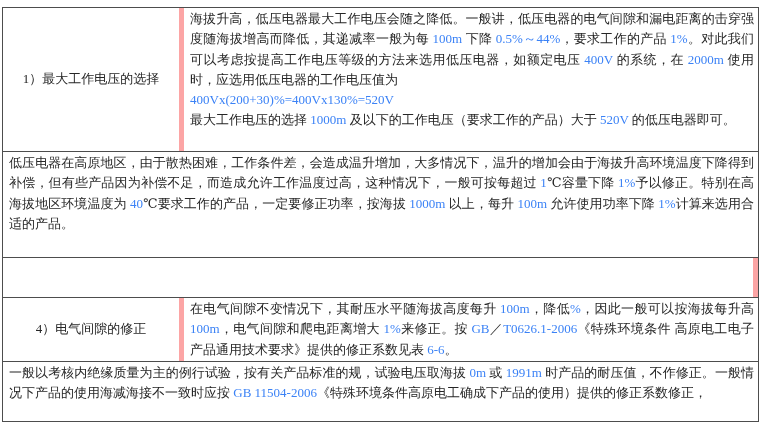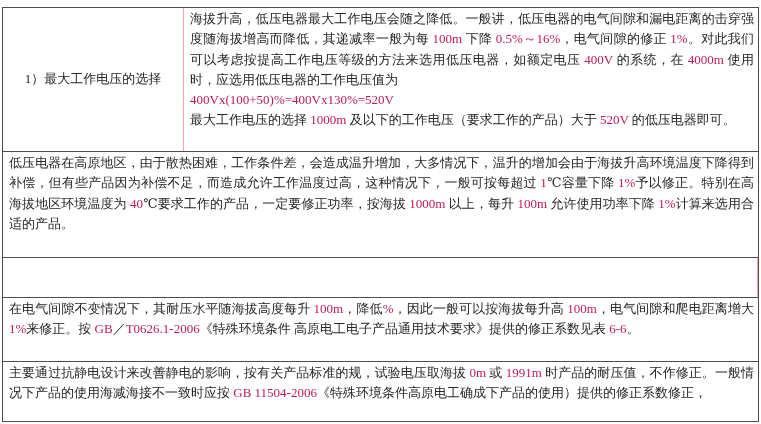--- a/index.html
+++ b/index.html
@@ -27,66 +27,67 @@
   }
   .row + .row { border-top: 1px solid #4d4d4d; }
   .row-1 { height: 143px; }
   .row-2 { height: 106px; }
   .row-3 { height: 40px; flex-direction: column; }
   .row-4 { height: 64px; }
   .row-5 { height: 60px; }
   .label-cell {
     flex: 0 0 181px;
     box-sizing: border-box;
-    border-right: 1px solid #fca5a5;
+    border-right: 5px solid #fca5a5;
     display: flex; align-items: center; justify-content: center;
     text-align: center;
     padding: 0 4px;
     overflow: hidden;
   }
   .content-cell {
     flex: 1 1 auto;
     box-sizing: border-box;
     padding: 1px 4px 0 6px;
     overflow: hidden;
   }
   .content-cell p { margin: 0; text-align: justify; text-justify: inter-ideograph; }
-  .num { color: #be185d; }
+  .num { color: #3b82f6; }
 </style>
 </head>
 <body>
 
 <div class="page">
   <div class="tbl">
 
     <div class="row row-1">
       <div class="label-cell">1）最大工作电压的选择</div>
       <div class="content-cell">
-        <p class="hl"><span>海拔升高，低压电器最大工作电压会随之降低。一般讲，低压电器的电气间隙和漏电距离的击穿强度随海拔增高而降低，其递减率一般为每 </span><span class="num">100m</span><span> 下降 </span><span class="num">0.5%～16%</span><span>，电气间隙的修正 </span><span class="num">1%</span><span>。对此我们可以考虑按提高工作电压等级的方法来选用低压电器，如额定电压 </span><span class="num">400V</span><span> 的系统，在 </span><span class="num">4000m</span><span> 使用时，应选用低压电器的工作电压值为</span></p>
-        <p class="hl"><span class="num">400Vx(100+50)%=400Vx130%=520V</span></p>
+        <p class="hl"><span>海拔升高，低压电器最大工作电压会随之降低。一般讲，低压电器的电气间隙和漏电距离的击穿强度随海拔增高而降低，其递减率一般为每 </span><span class="num">100m</span><span> 下降 </span><span class="num">0.5%～44%</span><span>，要求工作的产品 </span><span class="num">1%</span><span>。对此我们可以考虑按提高工作电压等级的方法来选用低压电器，如额定电压 </span><span class="num">400V</span><span> 的系统，在 </span><span class="num">2000m</span><span> 使用时，应选用低压电器的工作电压值为</span></p>
+        <p class="hl"><span class="num">400Vx(200+30)%=400Vx130%=520V</span></p>
         <p class="hl"><span>最大工作电压的选择 </span><span class="num">1000m</span><span> 及以下的工作电压（要求工作的产品）大于 </span><span class="num">520V</span><span> 的低压电器即可。</span></p>
       </div>
     </div>
 
     <div class="row row-2">
       <div class="content-cell">
         <p class="hl"><span>低压电器在高原地区，由于散热困难，工作条件差，会造成温升增加，大多情况下，温升的增加会由于海拔升高环境温度下降得到补偿，但有些产品因为补偿不足，而造成允许工作温度过高，这种情况下，一般可按每超过 </span><span class="num">1</span><span>℃容量下降 </span><span class="num">1%</span><span>予以修正。特别在高海拔地区环境温度为 </span><span class="num">40</span><span>℃要求工作的产品，一定要修正功率，按海拔 </span><span class="num">1000m</span><span> 以上，每升 </span><span class="num">100m</span><span> 允许使用功率下降 </span><span class="num">1%</span><span>计算来选用合适的产品。</span></p>
       </div>
     </div>
 
     <div class="row row-3">
       <div class="label-cell">3）改善静电的影响</div>
     </div>
 
     <div class="row row-4">
+      <div class="label-cell">4）电气间隙的修正</div>
       <div class="content-cell">
         <p class="hl"><span>在电气间隙不变情况下，其耐压水平随海拔高度每升 </span><span class="num">100m</span><span>，降低</span><span class="num">%</span><span>，因此一般可以按海拔每升高 </span><span class="num">100m</span><span>，电气间隙和爬电距离增大 </span><span class="num">1%</span><span>来修正。按 </span><span class="num">GB</span><span>／</span><span class="num">T0626.1-2006</span><span>《特殊环境条件 高原电工电子产品通用技术要求》提供的修正系数见表 </span><span class="num">6-6</span><span>。</span></p>
       </div>
     </div>
 
     <div class="row row-5">
       <div class="content-cell">
-        <p class="hl"><span>主要通过抗静电设计来改善静电的影响，按有关产品标准的规，试验电压取海拔 </span><span class="num">0m</span><span> 或 </span><span class="num">1991m</span><span> 时产品的耐压值，不作修正。一般情况下产品的使用海减海接不一致时应按 </span><span class="num">GB</span><span> </span><span class="num">11504-2006</span><span>《特殊环境条件高原电工确成下产品的使用）提供的修正系数修正，</span></p>
+        <p class="hl"><span>一般以考核内绝缘质量为主的例行试验，按有关产品标准的规，试验电压取海拔 </span><span class="num">0m</span><span> 或 </span><span class="num">1991m</span><span> 时产品的耐压值，不作修正。一般情况下产品的使用海减海接不一致时应按 </span><span class="num">GB</span><span> </span><span class="num">11504-2006</span><span>《特殊环境条件高原电工确成下产品的使用）提供的修正系数修正，</span></p>
       </div>
     </div>
 
   </div>
 </div>
 
 </body></html>

